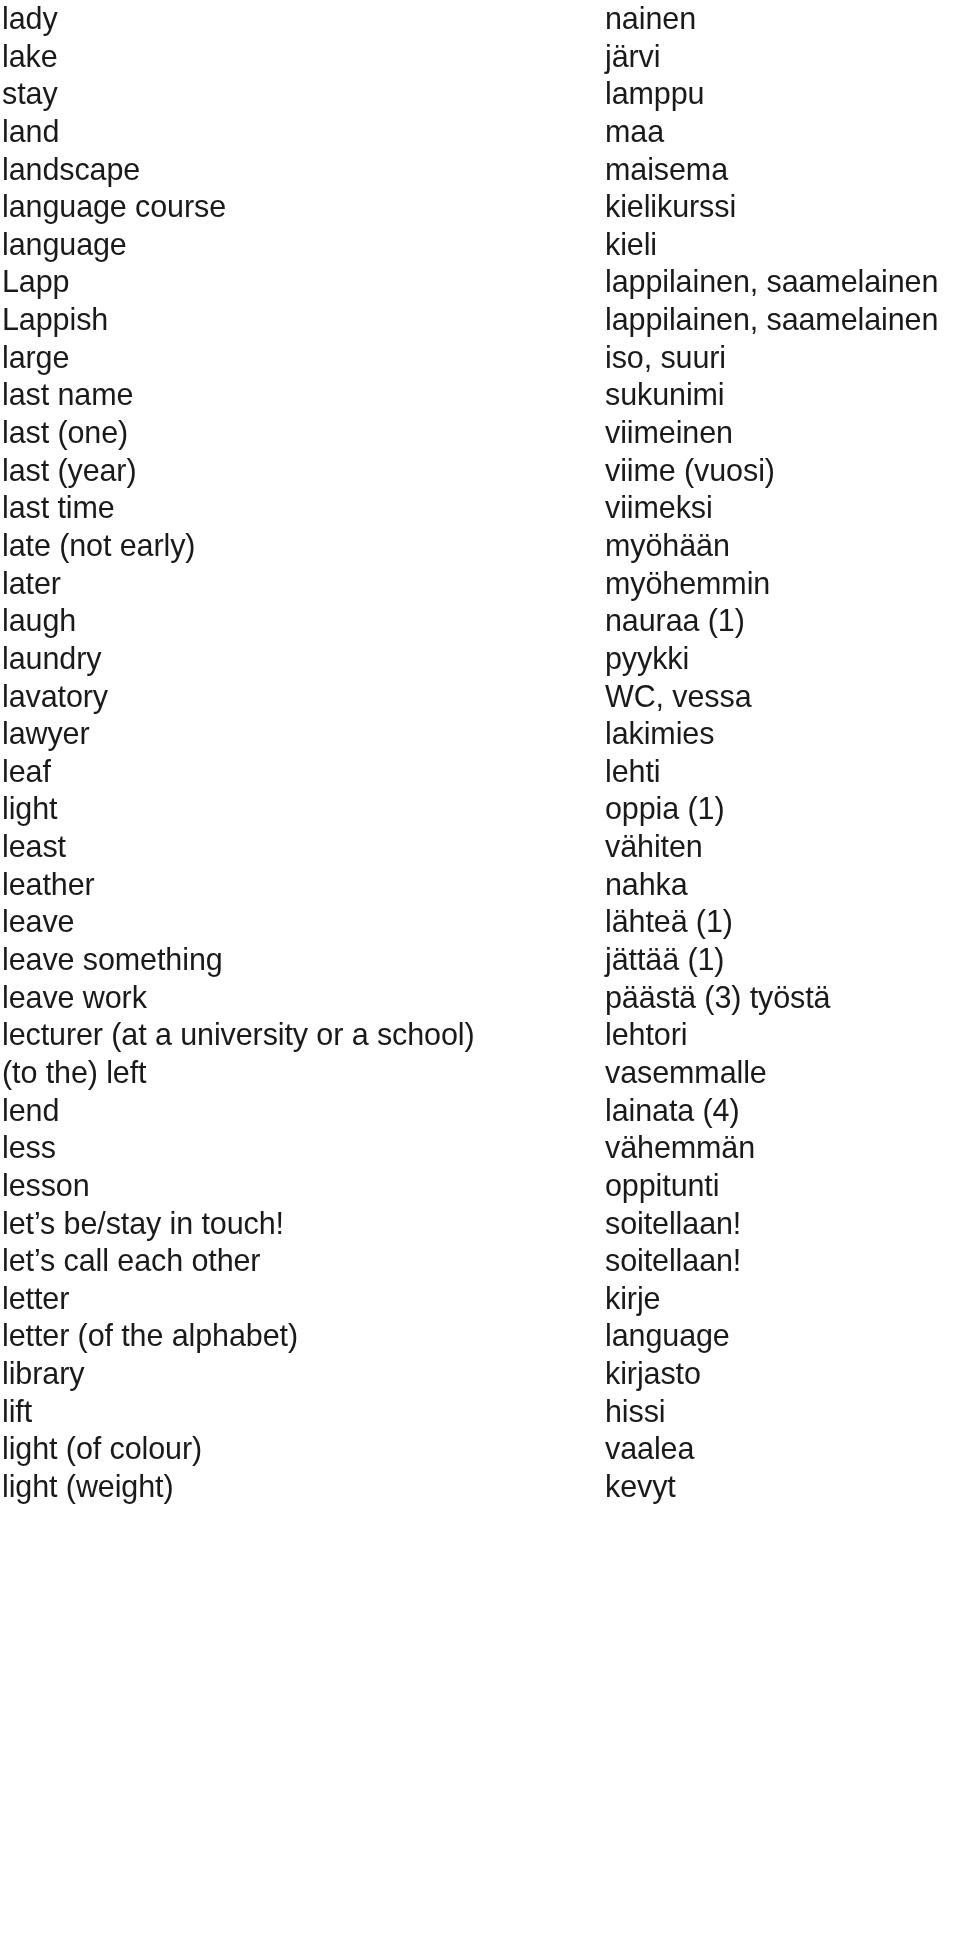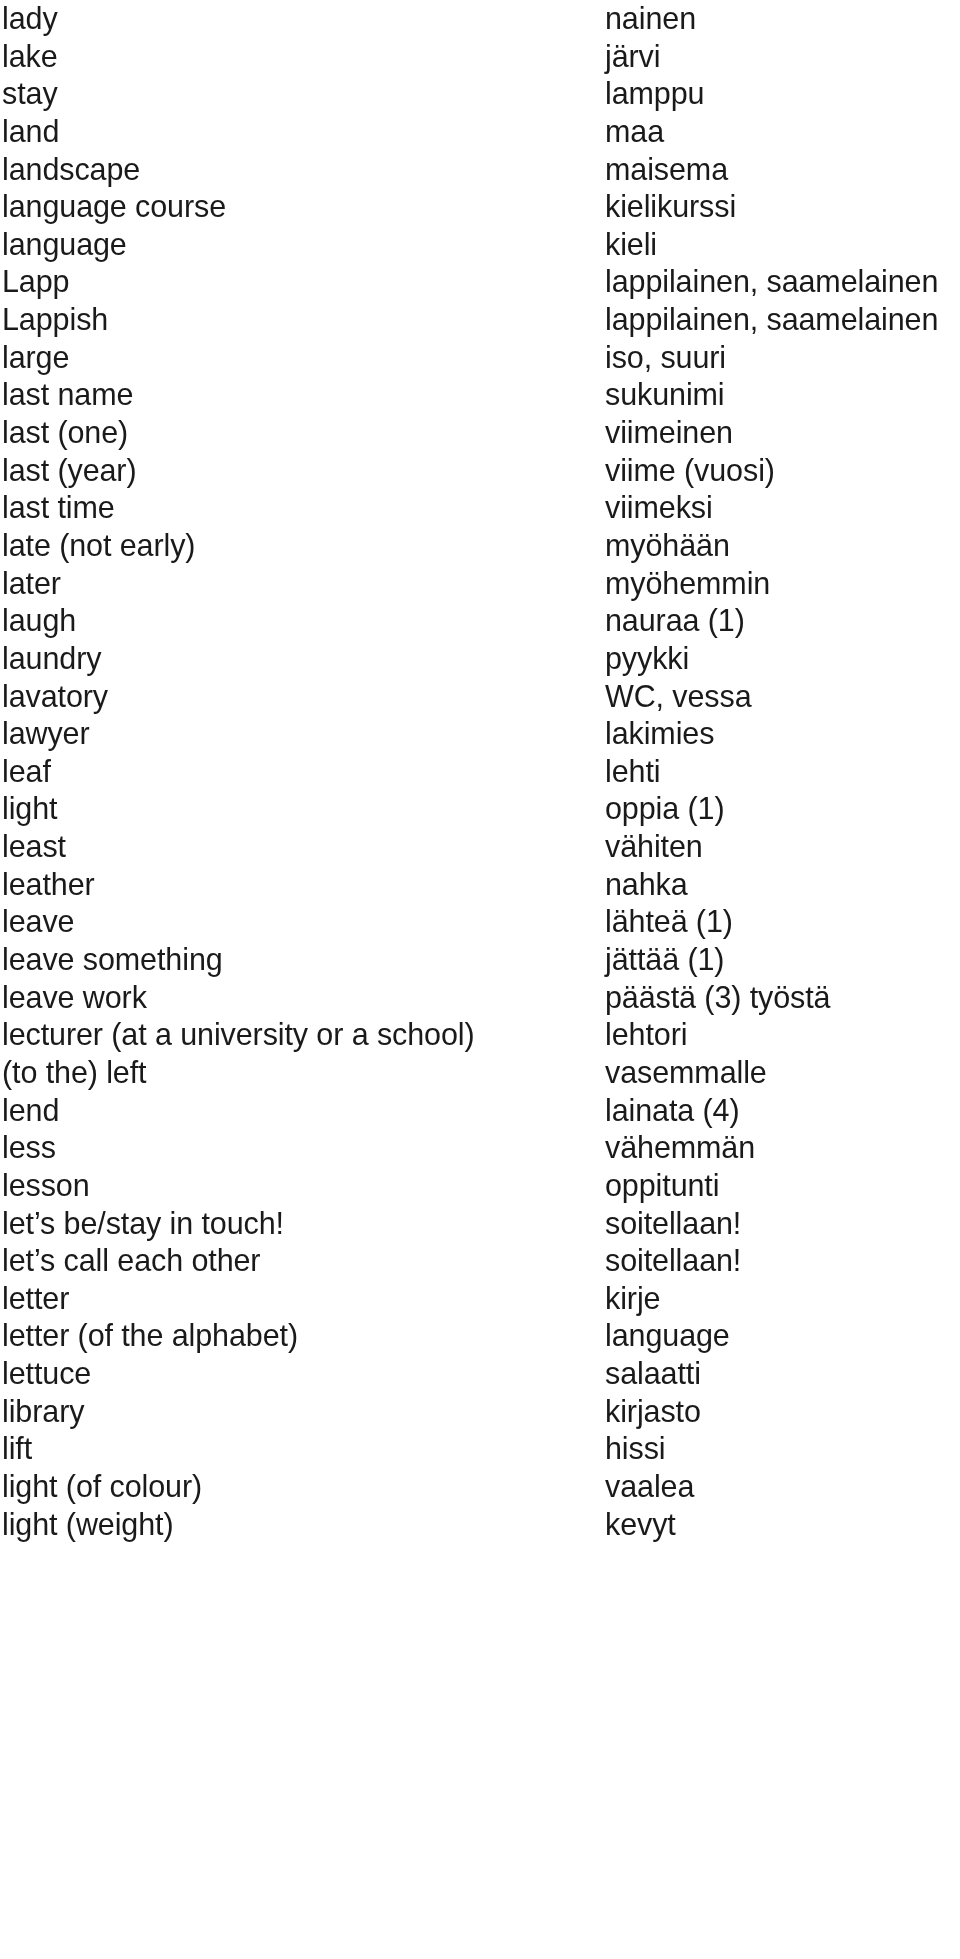--- a/index.html
+++ b/index.html
@@ -186,24 +186,20 @@
     </div>
     <div class="gloss-row">
       <span class="term">letter</span>
       <span class="translation">kirje</span>
     </div>
     <div class="gloss-row">
       <span class="term">letter (of the alphabet)</span>
       <span class="translation">language</span>
     </div>
     <div class="gloss-row">
-      <span class="term">lettuce</span>
-      <span class="translation">salaatti</span>
-    </div>
-    <div class="gloss-row">
       <span class="term">library</span>
       <span class="translation">kirjasto</span>
     </div>
     <div class="gloss-row">
       <span class="term">lift</span>
       <span class="translation">hissi</span>
     </div>
     <div class="gloss-row">
       <span class="term">light (of colour)</span>
       <span class="translation">vaalea</span>

